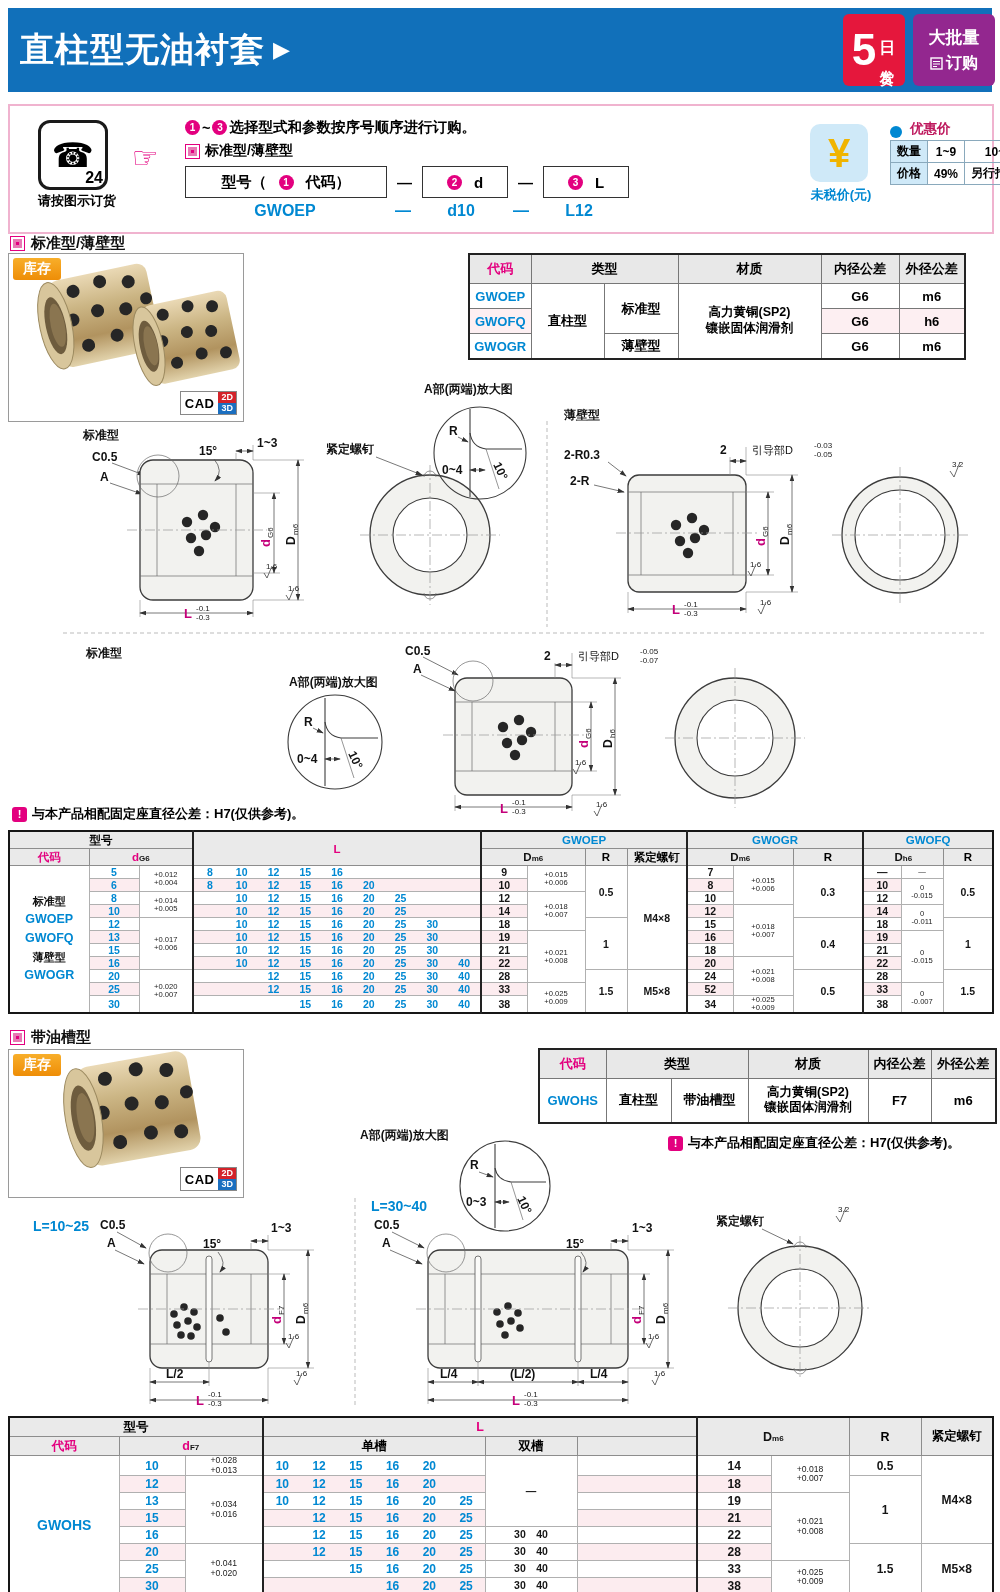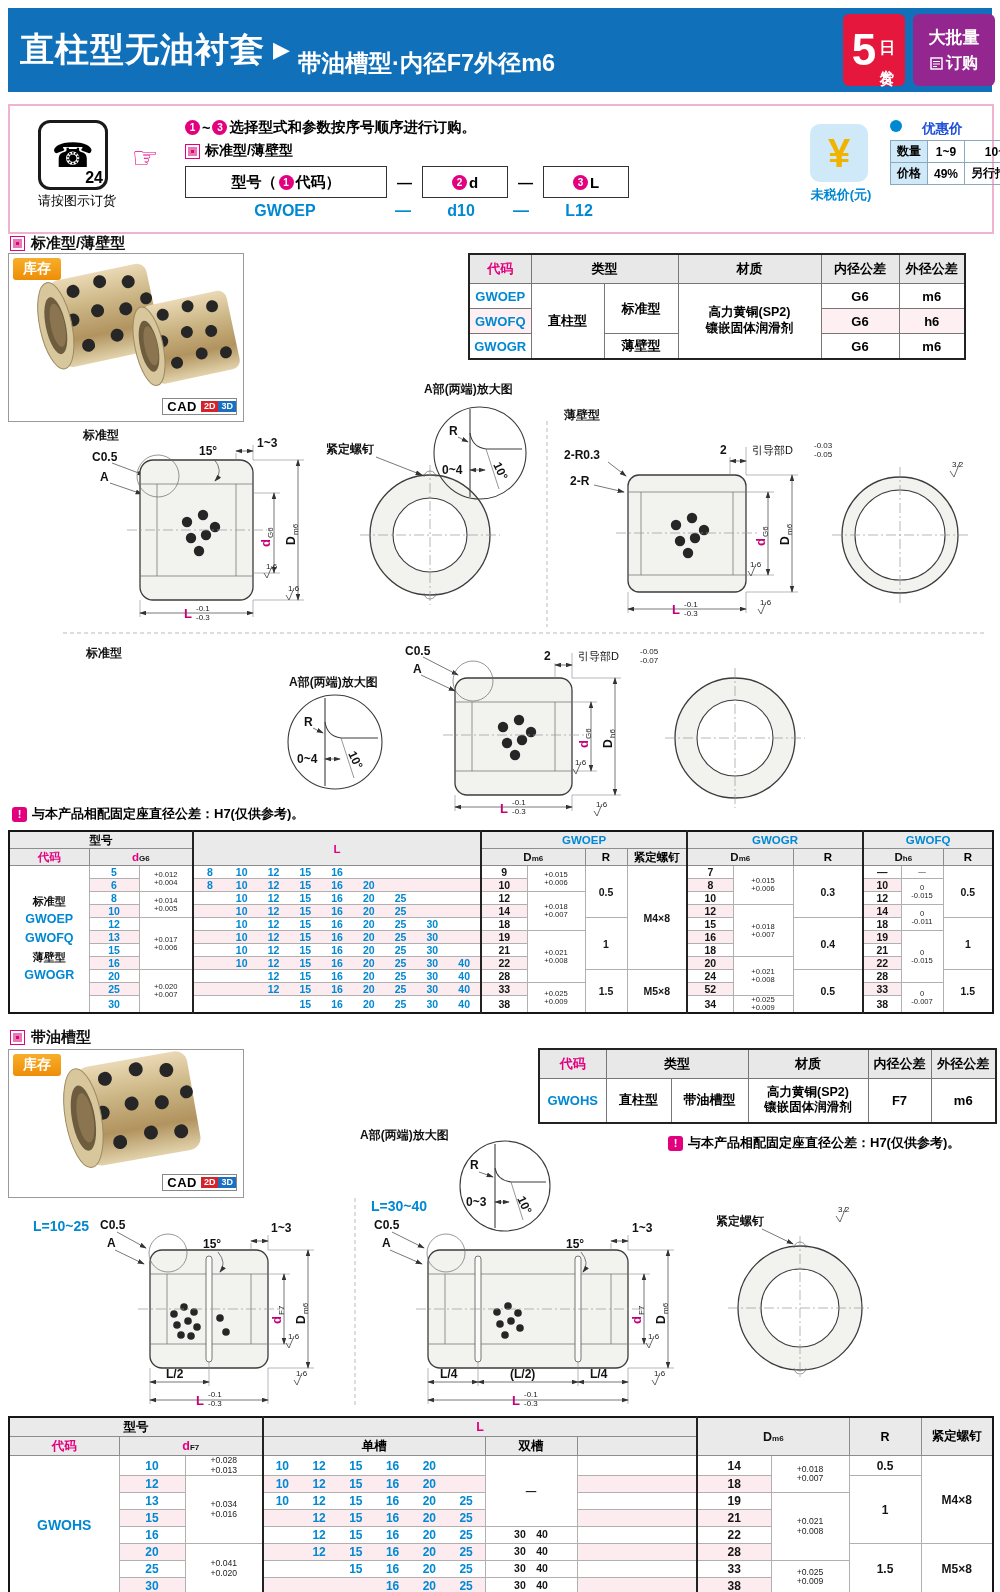--- a/index.html
+++ b/index.html
@@ -16,47 +16,47 @@
 .badge5 .ri{font-size:16px;font-weight:bold;}
 .badge5 .fa{writing-mode:vertical-rl;font-size:14px;font-weight:bold;letter-spacing:2px;}
 .badgeB{position:absolute;left:905px;top:6px;width:82px;height:72px;background:#93278f;border-radius:6px;color:#fff;display:flex;flex-direction:column;align-items:center;justify-content:center;gap:4px;}
 .badgeB .l1{font-size:17px;font-weight:bold;}
 .badgeB .l2{font-size:16px;font-weight:bold;display:flex;align-items:center;gap:3px;}
 
 #order{left:8px;top:104px;width:982px;height:126px;border:2px solid #f0b3cf;background:#fff;}
 #phone{left:28px;top:14px;width:64px;height:64px;border:3px solid #1a1a1a;border-radius:12px;display:flex;align-items:center;justify-content:center;}
 #phone .ph{font-size:34px;line-height:1;}
 #phone .p24{position:absolute;right:2px;bottom:0px;font-size:16px;font-weight:bold;}
-#phcap{left:12px;top:86px;width:110px;text-align:center;font-size:13px;font-weight:normal;}
+#phcap{left:12px;top:86px;width:110px;text-align:center;font-size:13px;font-weight:bold;}
 #hand{left:122px;top:34px;color:#e3007f;font-size:30px;font-weight:bold;}
 #steps{left:175px;top:12px;font-size:14.5px;font-weight:bold;display:flex;align-items:center;gap:2px;}
 .cnum{display:inline-flex;width:15px;height:15px;border-radius:50%;background:#e3007f;color:#fff;font-size:10px;font-weight:bold;align-items:center;justify-content:center;}
 #series{left:175px;top:36px;font-size:14px;font-weight:bold;display:flex;align-items:center;gap:5px;}
 .mgsq{display:inline-block;width:13px;height:13px;background:#e3007f;border:1px solid #e3007f;box-shadow:inset 0 0 0 2px #fff, inset 0 0 0 5px #e878b4;}
 #mrow{left:175px;top:60px;display:flex;align-items:center;gap:10px;font-size:15px;font-weight:bold;}
-#mrow .mbox{border:1.5px solid #333;height:30px;display:flex;align-items:center;justify-content:center;gap:2px;}
+#mrow .mbox{border:1.5px solid #333;height:30px;display:flex;align-items:center;justify-content:center;gap:12px;}
 #mrow .b1{width:200px;} #mrow .b2{width:84px;} #mrow .b3{width:84px;}
 #exrow{left:175px;top:96px;display:flex;align-items:center;gap:10px;color:#0088d2;font-weight:bold;font-size:16px;}
 #exrow span{display:inline-block;text-align:center;}
 #exrow .e1{width:200px;} #exrow .ed{width:14px;color:#0088d2;} #exrow .e2{width:84px;} #exrow .e3{width:84px;}
 #yenbox{left:800px;top:18px;width:58px;height:58px;background:#cfe9f8;border-radius:10px;display:flex;align-items:center;justify-content:center;font-size:40px;font-weight:bold;color:#f0b400;}
 #taxlab{left:786px;top:80px;width:90px;text-align:center;color:#0088d2;font-weight:bold;font-size:13px;}
-#ptitle{left:880px;top:14px;color:#1d4ed8;font-weight:bold;font-size:13.5px;display:flex;align-items:flex-start;gap:20px;}
+#ptitle{left:880px;top:14px;color:#be185d;font-weight:bold;font-size:13.5px;display:flex;align-items:flex-end;gap:8px;}
 #ptitle .dotb{width:12px;height:12px;border-radius:50%;background:#0088d2;display:inline-block;}
 #ptab{left:880px;top:34px;border-collapse:collapse;}
 #ptab td{border:1px solid #8aa9bc;font-size:12px;font-weight:bold;padding:2px 6px;text-align:center;white-space:nowrap;}
 #ptab td.hc{background:#cfe9f8;}
 
 .secttl{display:flex;align-items:center;gap:6px;font-size:15px;font-weight:bold;color:#111;}
 
 .pbox{border:1px solid #9a9a9a;background:#fff;}
 .stock{position:absolute;left:4px;top:4px;background:linear-gradient(#f8ae2a,#ee8d07);color:#fff;font-weight:bold;font-size:14px;padding:2px 10px;border-radius:3px;}
 .cadb{position:absolute;right:6px;bottom:6px;display:flex;align-items:center;border:1px solid #888;background:#fff;}
 .cadb .cadt{font-size:13px;font-weight:bold;padding:0 4px;letter-spacing:.5px;}
-.cadb .stk{display:flex;border-radius:7px;}
+.cadb .stk{display:flex;flex-direction:column;border-radius:7px;}
 .cadb .d2{background:#d4232a;color:#fff;font-size:9px;font-weight:bold;padding:0 3px;line-height:11px;}
 .cadb .d3{background:#1b6fc0;color:#fff;font-size:9px;font-weight:bold;padding:0 3px;line-height:11px;}
 
 .spec{border-collapse:collapse;table-layout:fixed;border:2px solid #222;}
 .spec th{background:#e8e8e8;border:1px solid #777;font-size:13px;font-weight:bold;height:28px;padding:0;}
 .spec td{border:1px solid #777;text-align:center;font-size:13px;font-weight:bold;height:24px;padding:0 2px;}
 .spec tbody tr:nth-child(even){background:#fdeff2;}
 .scode{color:#0088d2;}
 .mg{color:#e3007f;}
 .mat div{line-height:1.25;font-size:12.5px;}
@@ -112,21 +112,21 @@
 </style>
 </head>
 <body>
 
 <div id="page">
 
   <div id="hdr" class="abs">
     <span class="ttl">直柱型无油衬套</span>
     <span class="arr">▶</span>
     <span class="subs">
-      <br><span>带油槽型·内径F7外径m6</span>
+      <br>
     </span>
     <div class="badge5">
       <span class="n5">5</span>
       <span class="col">
           <span class="ri">日</span>
           <span class="fa">发货</span>
         </span>
     </div>
     <div class="badgeB">
       <span class="l1">大批量</span>

